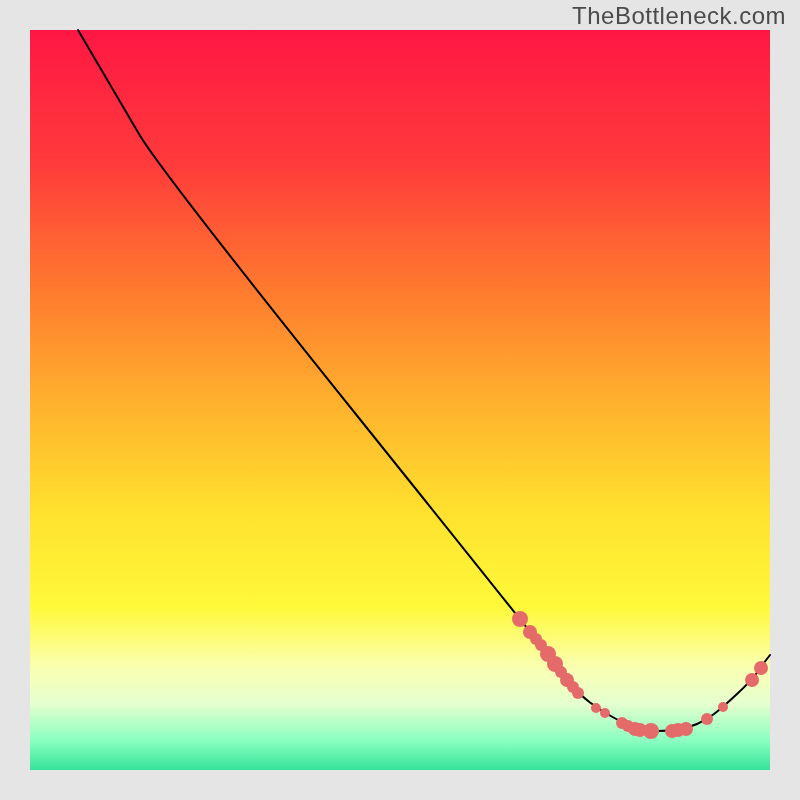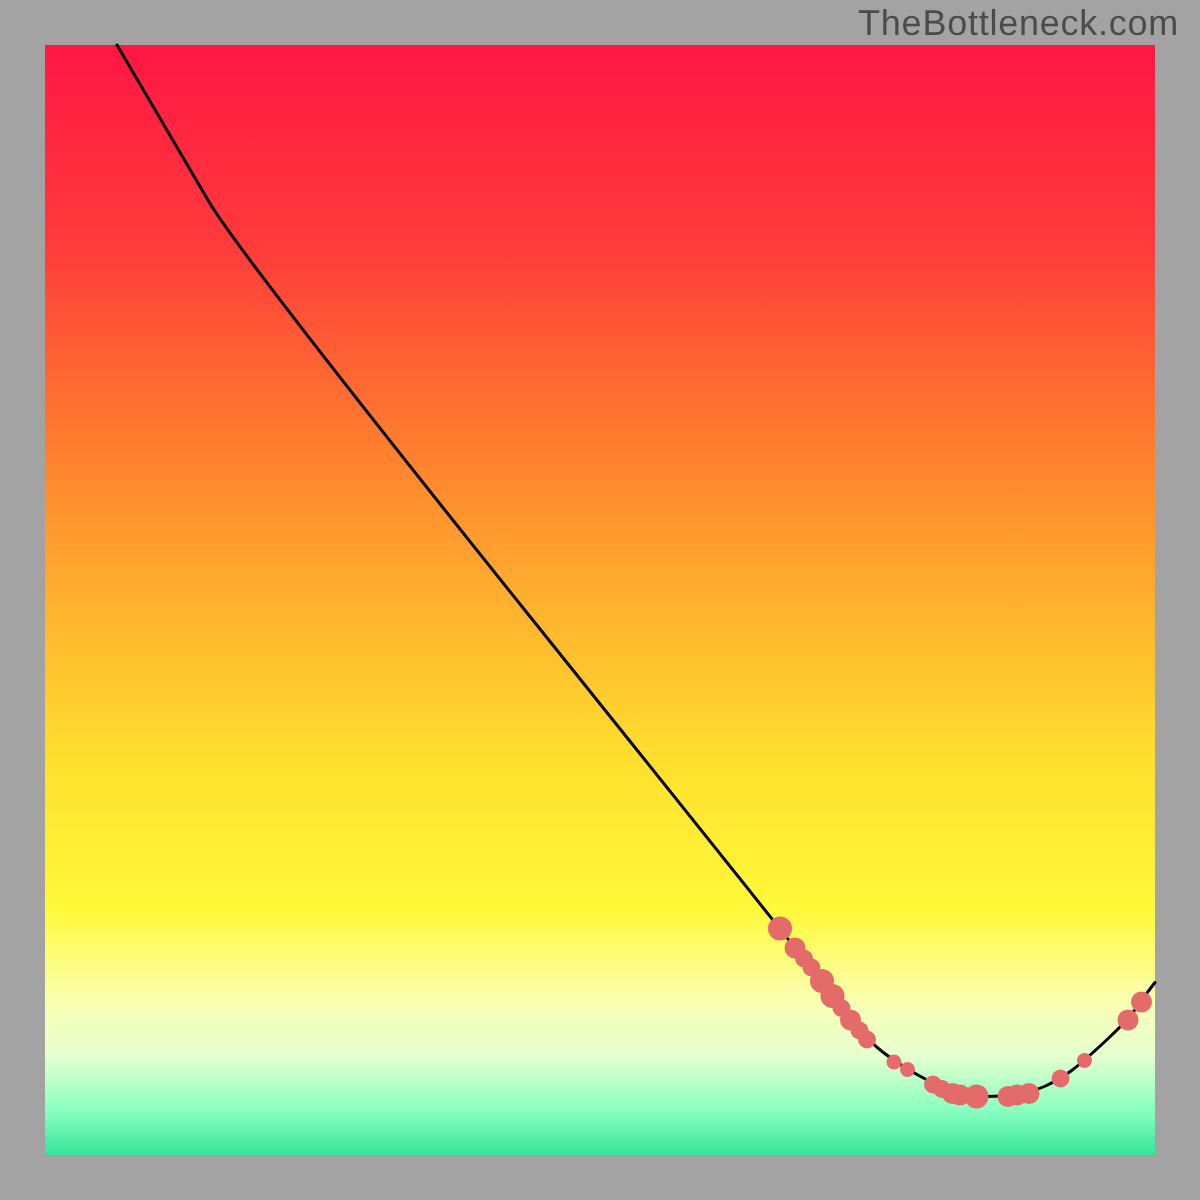--- a/index.html
+++ b/index.html
@@ -7,21 +7,21 @@
     padding: 0;
     width: 800px;
     height: 800px;
     background: #000;
     overflow: hidden;
   }
   .frame {
     position: relative;
     width: 800px;
     height: 800px;
-    background: #a3a3a3;
+    background: #e5e5e5;
   }
   .watermark {
     position: absolute;
     top: 2px;
     right: 14px;
     color: #4b4b4b;
     font-family: Arial, Helvetica, sans-serif;
     font-size: 24px;
     letter-spacing: 0.5px;
     z-index: 5;

